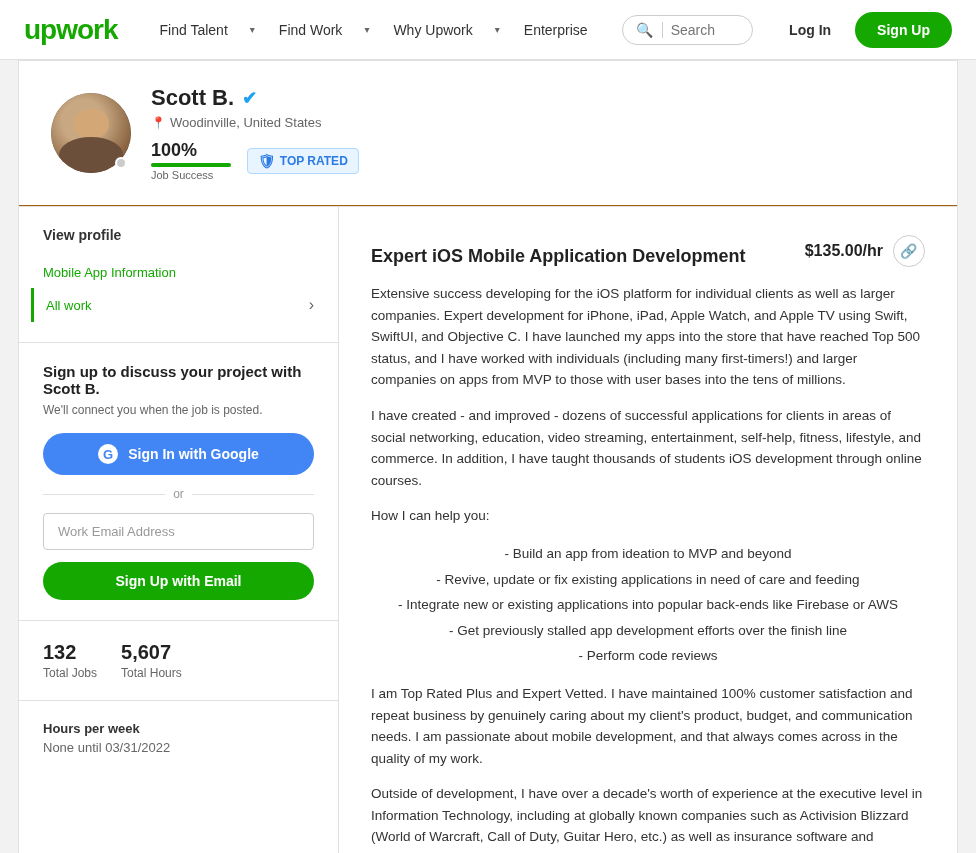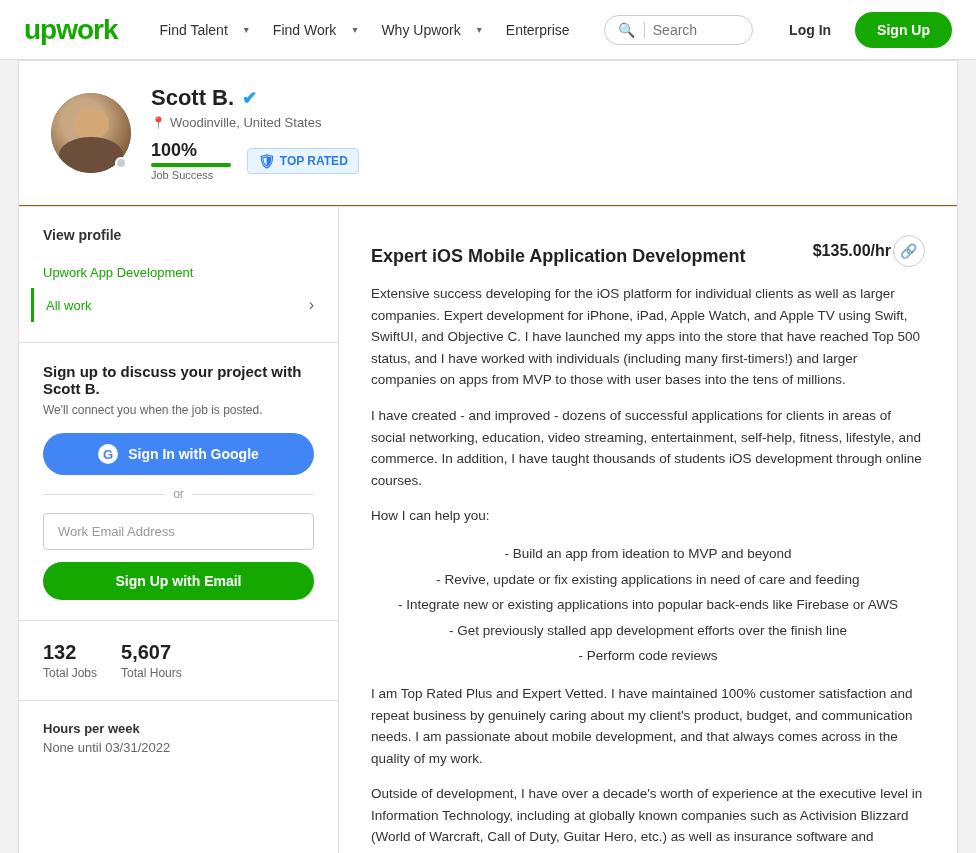--- a/index.html
+++ b/index.html
@@ -26,21 +26,21 @@
       margin-right: 8px;
     }
     .nav-links {
       display: flex;
       align-items: center;
       gap: 4px;
     }
     .nav-link {
       display: flex;
       align-items: center;
-      gap: 16px;
+      gap: 22px;
       color: #333;
       font-size: 14px;
       font-weight: 500;
       padding: 8px 10px;
       cursor: pointer;
       border-radius: 4px;
       text-decoration: none;
     }
     .nav-link .chevron { font-size: 10px; color: #666; }
     .nav-enterprise {
@@ -394,21 +394,21 @@
     }
     .job-title {
       font-size: 18px;
       font-weight: 700;
       color: #222;
       flex: 1;
     }
     .job-rate-wrap {
       display: flex;
       align-items: center;
-      gap: 2px;
+      gap: 10px;
       flex-shrink: 0;
       margin-left: 16px;
     }
     .job-rate {
       font-size: 16px;
       font-weight: 700;
       color: #222;
     }
     .link-icon-btn {
       width: 32px;
@@ -508,21 +508,21 @@
       </div>
     </div>
   </div>
 
   <div class="content-area">
 
     <div class="sidebar">
 
       <div class="sidebar-section">
         <div class="view-profile-title">View profile</div>
-        <a class="sidebar-link">Upwork App Development</a>
+        <a class="sidebar-link">Mobile App Information</a>
         <a class="sidebar-link active">
           <span>All work</span>
           <span class="arrow">›</span>
         </a>
       </div>
 
       <div class="signup-section">
         <div class="signup-title">Sign up to discuss your project with Scott B.</div>
         <div class="signup-subtitle">We'll connect you when the job is posted.</div>
         <button class="btn-google">

